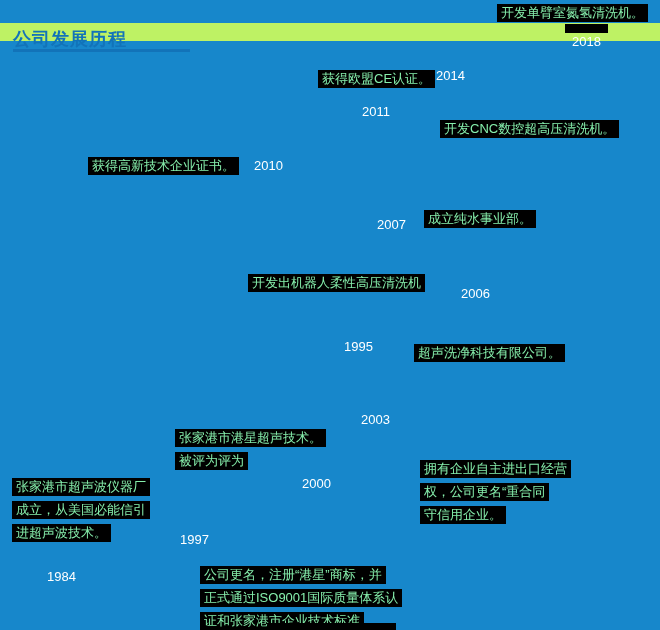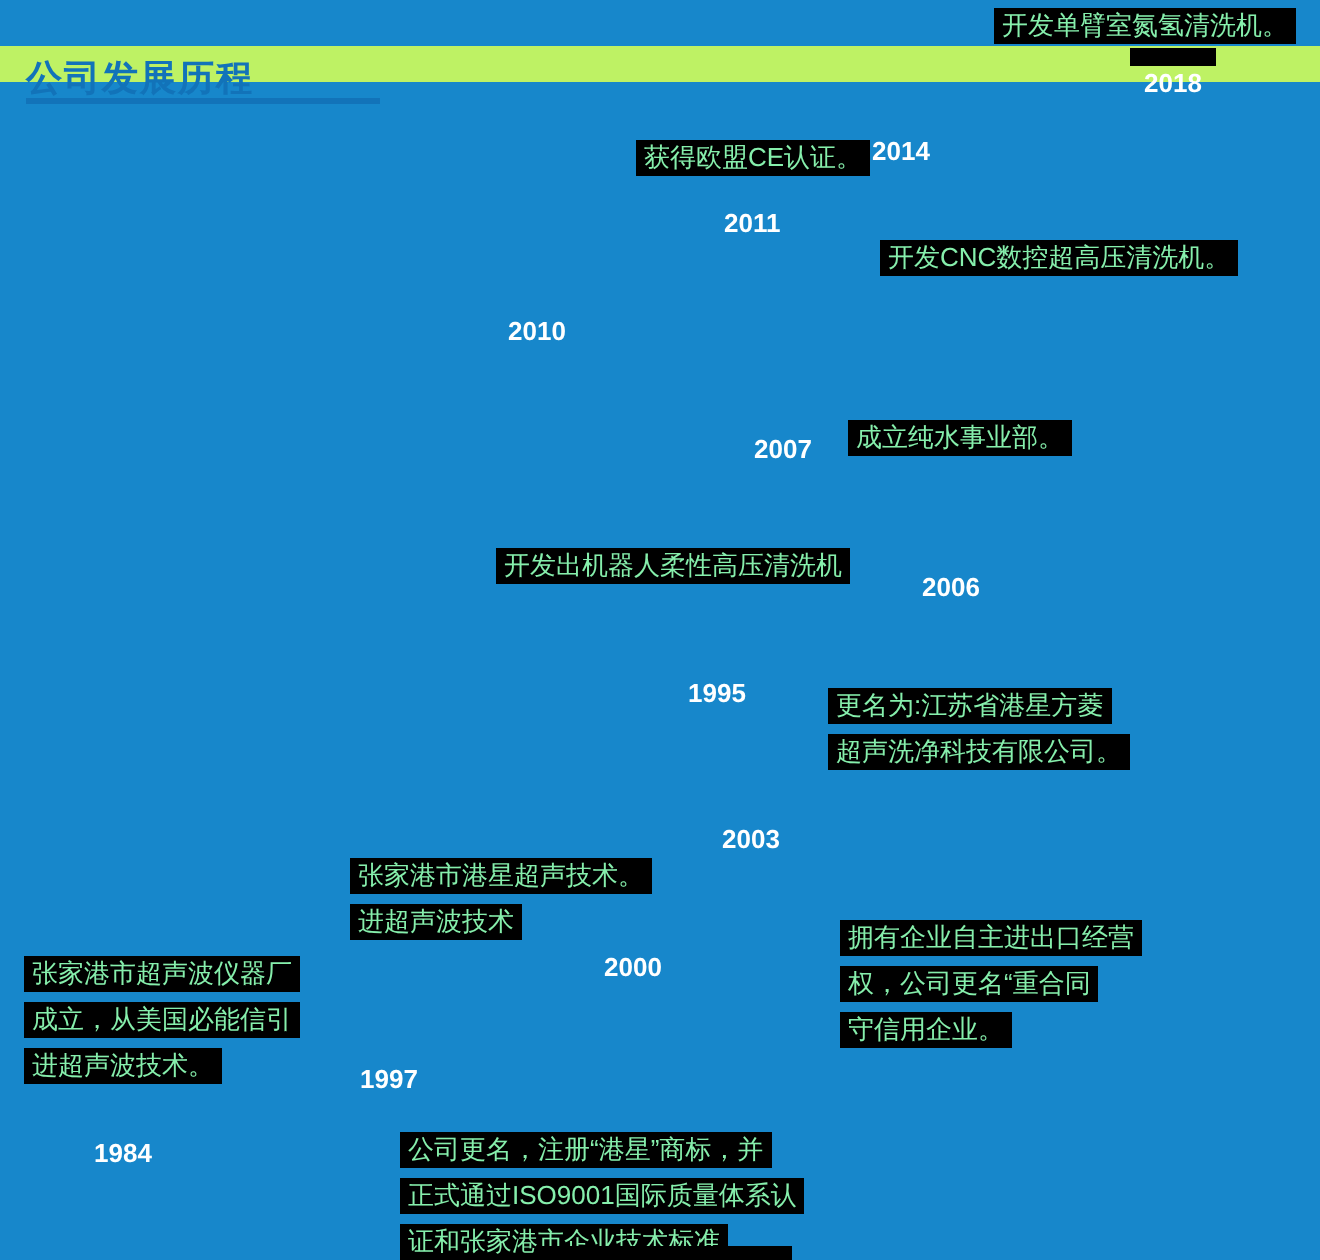--- a/index.html
+++ b/index.html
@@ -36,21 +36,21 @@
     position: absolute;
     left: 13px; top: 26px;
     width: 177px; height: 3px;
     background: #1273b9;
   }
 
   .year {
     position: absolute;
     color: #ffffff;
     font-size: 13px;
-    font-weight: bold;
+    font-weight: normal;
     white-space: nowrap;
   }
 
   .box {
     position: absolute;
     display: flex;
     flex-direction: column;
     align-items: flex-start;
     gap: 5px;
   }
@@ -88,48 +88,50 @@
   <div class="box" style="left:318px; top:70px;">
     <span class="line">获得欧盟CE认证。</span>
   </div>
   <div class="year" style="left:436px; top:68px;">2014</div>
 
   <div class="year" style="left:362px; top:104px;">2011</div>
   <div class="box" style="left:440px; top:120px;">
     <span class="line">开发CNC数控超高压清洗机。</span>
   </div>
 
+  <div class="box" style="left:88px; top:157px;">
+    <span class="line">获得高新技术企业证书。</span>
+  </div>
   <div class="year" style="left:254px; top:158px;">2010</div>
 
   <div class="year" style="left:377px; top:217px;">2007</div>
   <div class="box" style="left:424px; top:210px;">
     <span class="line">成立纯水事业部。</span>
   </div>
 
   <div class="box" style="left:248px; top:274px;">
     <span class="line">开发出机器人柔性高压清洗机</span>
   </div>
   <div class="year" style="left:461px; top:274px;margin-top:12px;">2006</div>
 
   <div class="year" style="left:344px; top:339px;">1995</div>
   <div class="box" style="left:414px; top:344px;">
-    <span class="line">更名为:江苏省港星方菱</span>
     <span class="line">超声洗净科技有限公司。</span>
   </div>
 
   <div class="year" style="left:361px; top:412px;">2003</div>
   <div class="box" style="left:420px; top:434px;margin-top:26px;">
     <span class="line">拥有企业自主进出口经营</span>
     <span class="line">权，公司更名“重合同</span>
     <span class="line">守信用企业。</span>
   </div>
 
   <div class="box" style="left:175px; top:429px;">
     <span class="line">张家港市港星超声技术。</span>
-    <span class="line">进超声波技术</span>
+    <span class="line">被评为评为</span>
   </div>
   <div class="year" style="left:302px; top:476px;">2000</div>
 
   <div class="year" style="left:180px; top:532px;">1997</div>
   <div class="box" style="left:200px; top:566px;">
     <span class="line">公司更名，注册“港星”商标，并</span>
     <span class="line">正式通过ISO9001国际质量体系认</span>
     <span class="line">证和张家港市企业技术标准</span>
   </div>
   <div class="deco" style="left:268px; top:623px; width:128px; height:7px;"></div>

